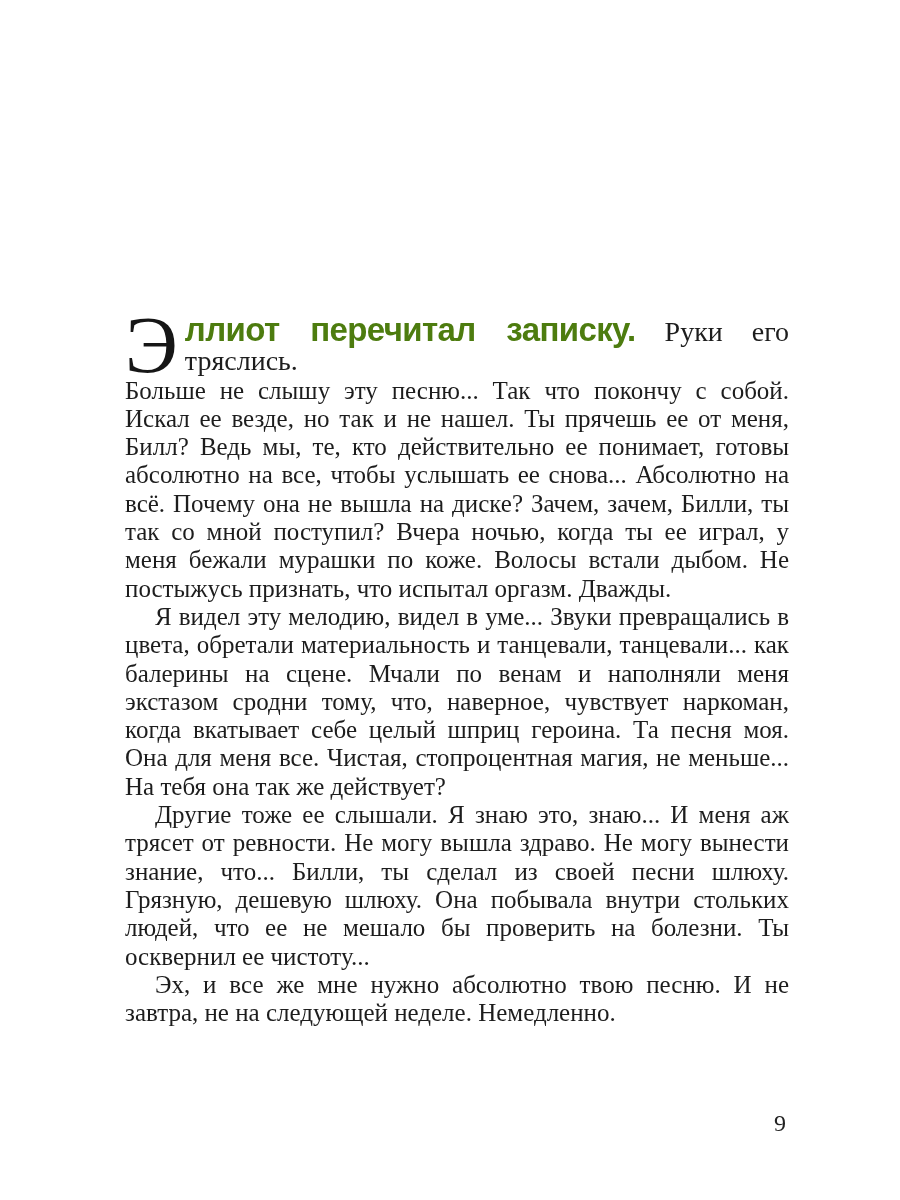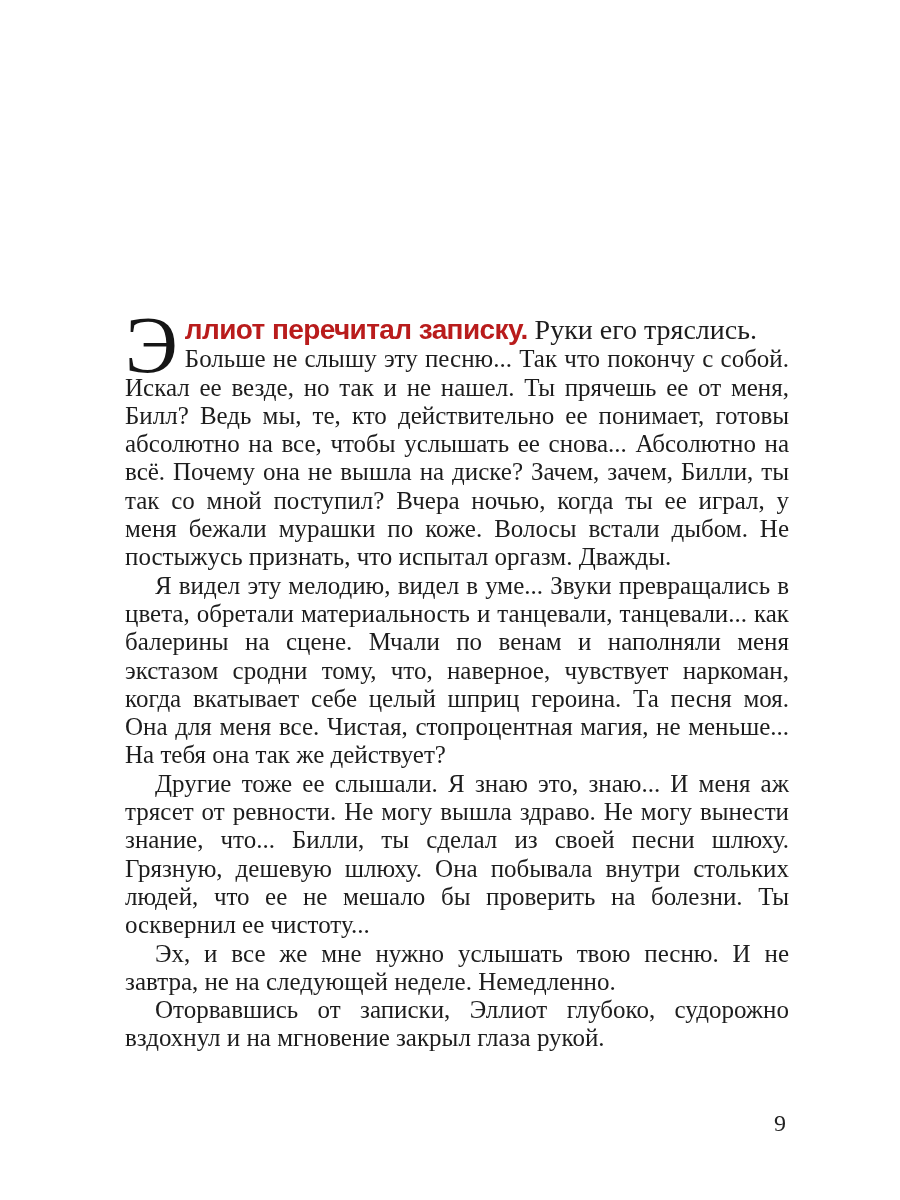--- a/index.html
+++ b/index.html
@@ -39,23 +39,23 @@
     font-size: 80px;
     line-height: 54px;
     height: 54px;
     margin: 2px 7px 0 0;
     font-weight: 400;
     color: #161616;
   }
   .lead-bold {
     font-family: "Liberation Sans", sans-serif;
     font-weight: 700;
-    font-size: 28px;
+    font-size: 33px;
     letter-spacing: -0.6px;
-    color: #b91c1c;
+    color: #4d7c0f;
   }
   .opening-rest {
     font-size: 28px;
   }
   .italic {
   }
   .regular {
     font-style: normal;
   }
   .indent {
@@ -82,22 +82,21 @@
       <span class="lead-bold">ллиот перечитал записку.</span><span class="opening-rest"> Руки его тряслись.</span>
     </p>
 
     <p class="italic">Больше не слышу эту песню... Так что покончу с собой. Искал ее везде, но так и не нашел. Ты прячешь ее от меня, Билл? Ведь мы, те, кто действительно ее понимает, готовы абсолютно на все, чтобы услышать ее снова... Абсолютно на всё. Почему она не вышла на диске? Зачем, зачем, Билли, ты так со мной поступил? Вчера ночью, когда ты ее играл, у меня бежали мурашки по коже. Волосы встали дыбом. Не постыжусь признать, что испытал оргазм. Дважды.</p>
 
     <p class="italic indent">Я видел эту мелодию, видел в уме... Звуки превращались в цвета, обретали материальность и танцевали, танцевали... как балерины на сцене. Мчали по венам и наполняли меня экстазом сродни тому, что, наверное, чувствует наркоман, когда вкатывает себе целый шприц героина. Та песня моя. Она для меня все. Чистая, стопроцентная магия, не меньше... На тебя она так же действует?</p>
 
 
     <p class="italic indent">Другие тоже ее слышали. Я знаю это, знаю... И меня аж трясет от ревности. Не могу вышла здраво. Не могу вынести знание, что... Билли, ты сделал из своей песни шлюху. Грязную, дешевую шлюху. Она побывала внутри стольких людей, что ее не мешало бы проверить на болезни. Ты осквернил ее чистоту...</p>
 
-    <p class="italic indent">Эх, и все же мне нужно услышать твою песню. И не завтра, не на следующей неделе. Немедленно.</p>
+    <p class="italic indent">Эх, и все же мне нужно абсолютно твою песню. И не завтра, не на следующей неделе. Немедленно.</p>
 
 
-    <p class="regular indent">Оторвавшись от записки, Эллиот глубоко, судорожно вздохнул и на мгновение закрыл глаза рукой.</p>
 
   </div>
 
   <div class="page-number">9</div>
 
 </div>
 
 </body></html>

